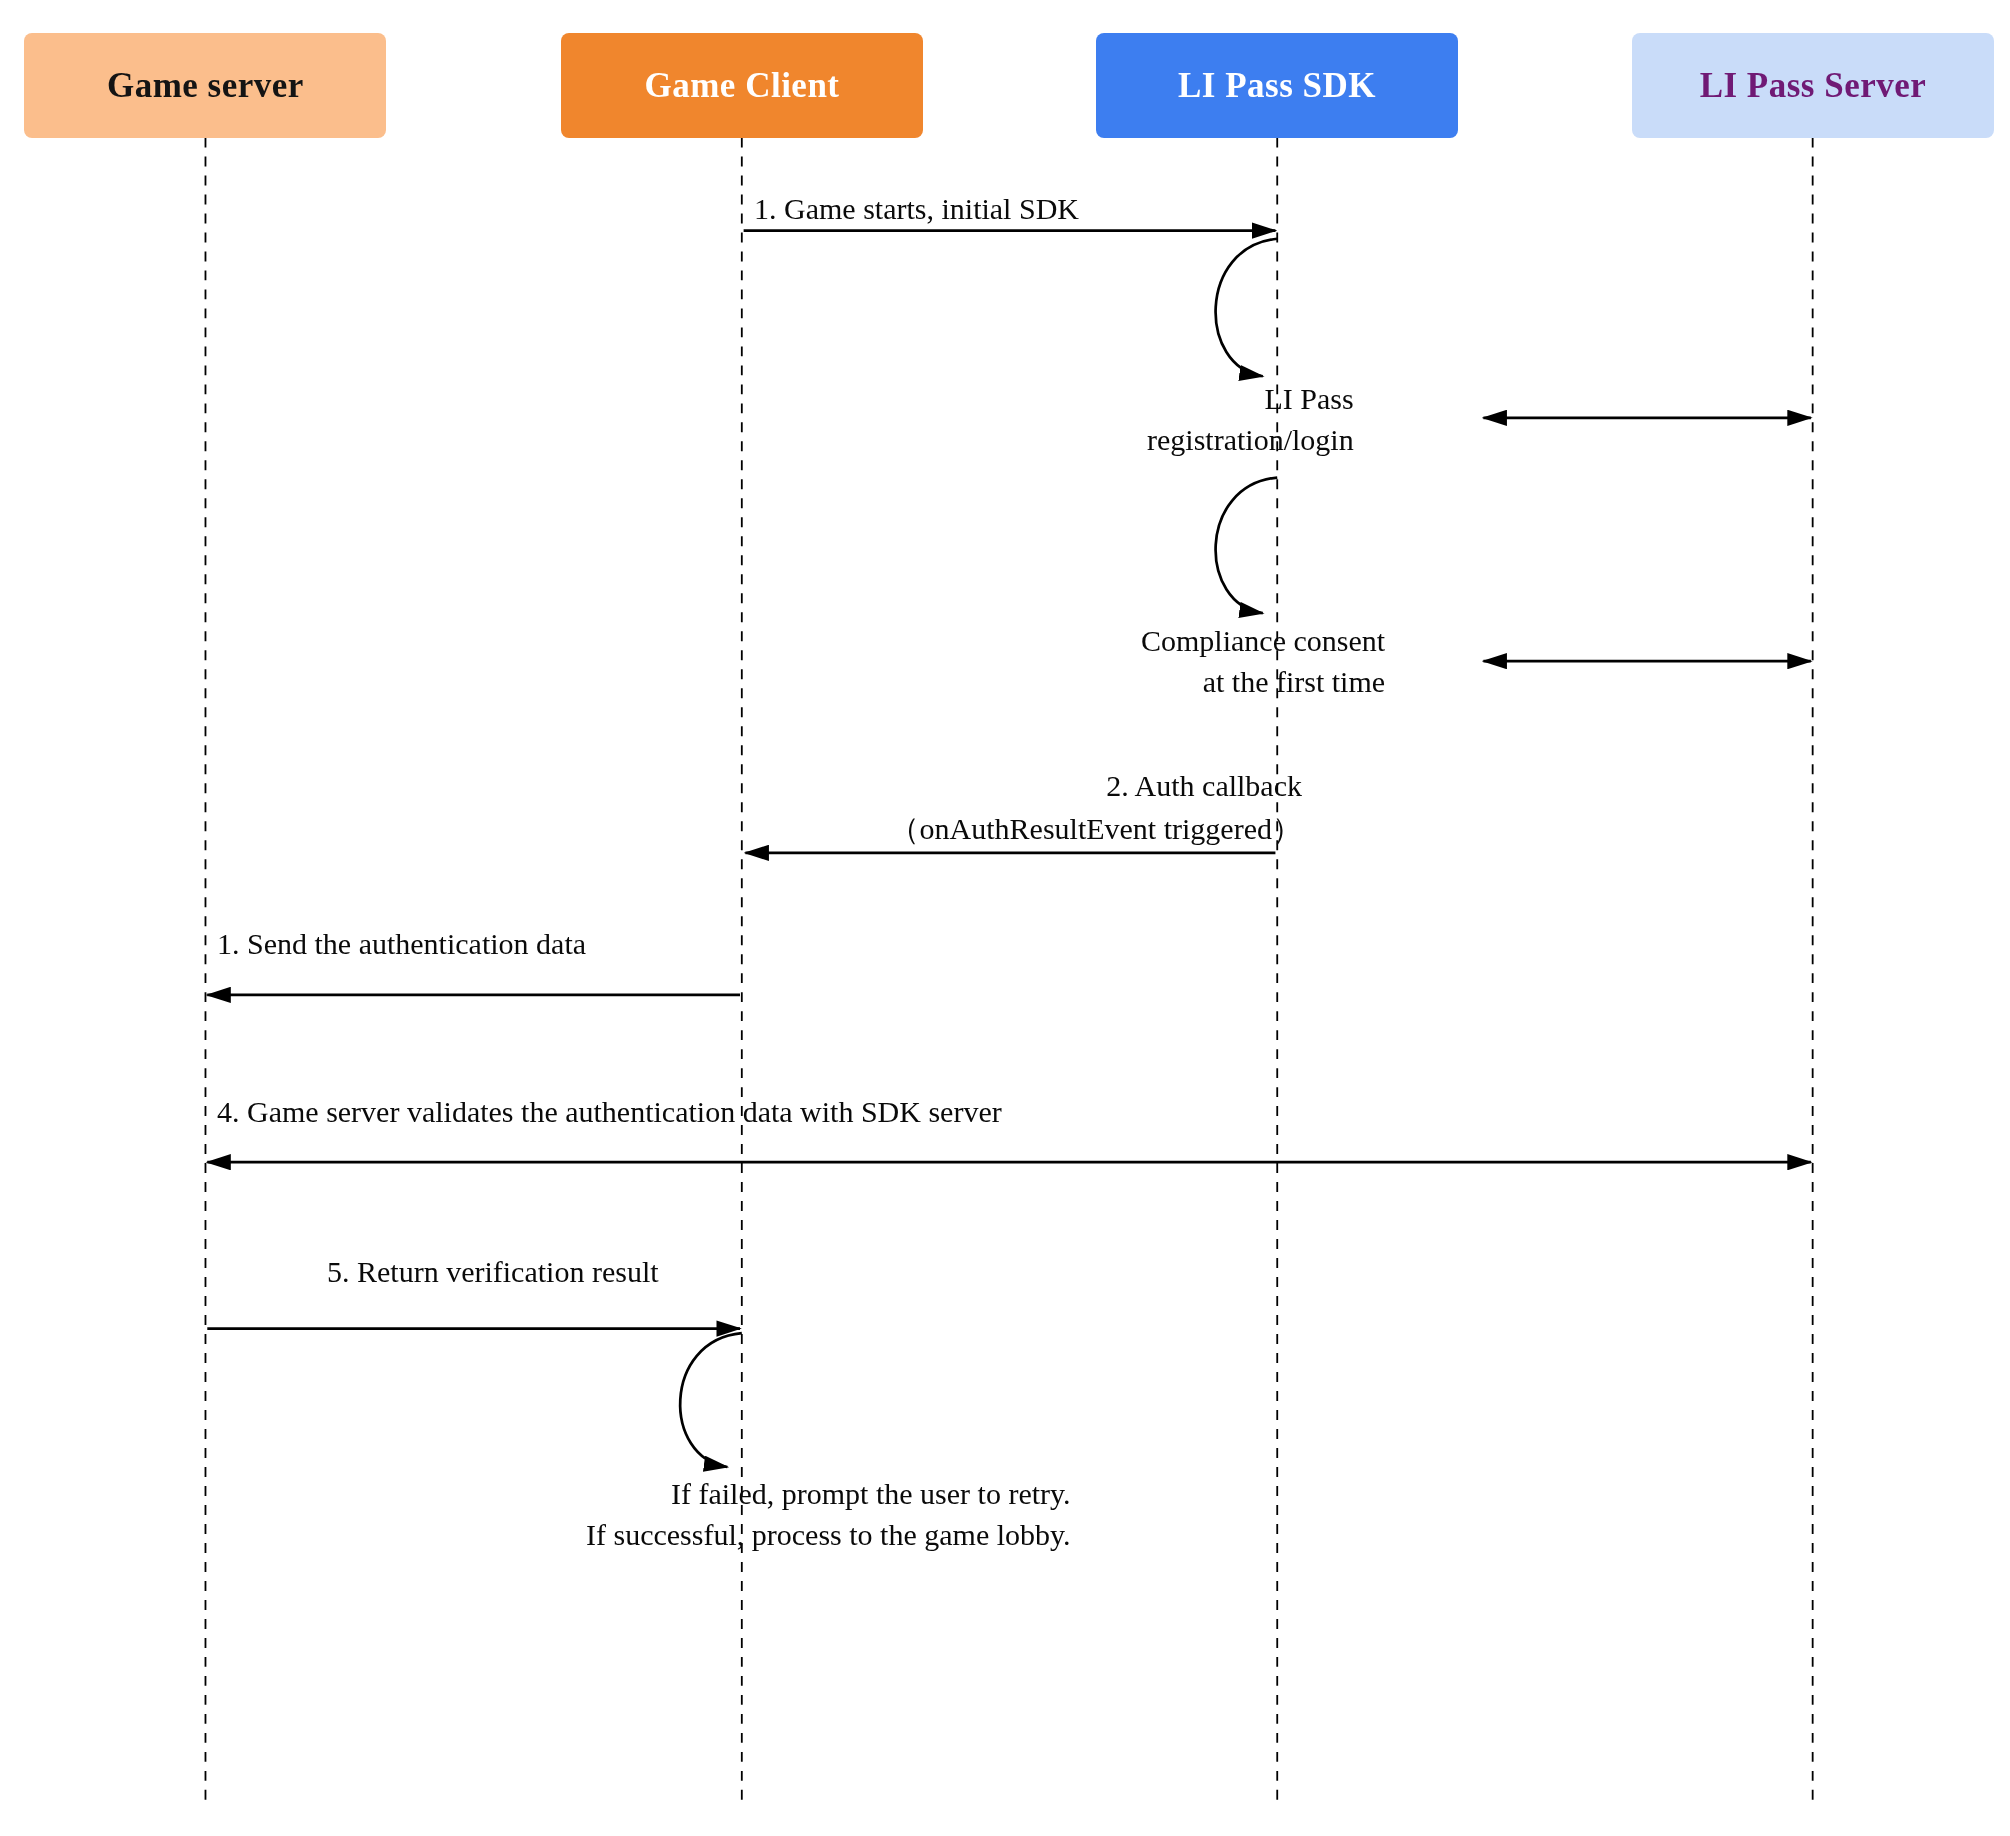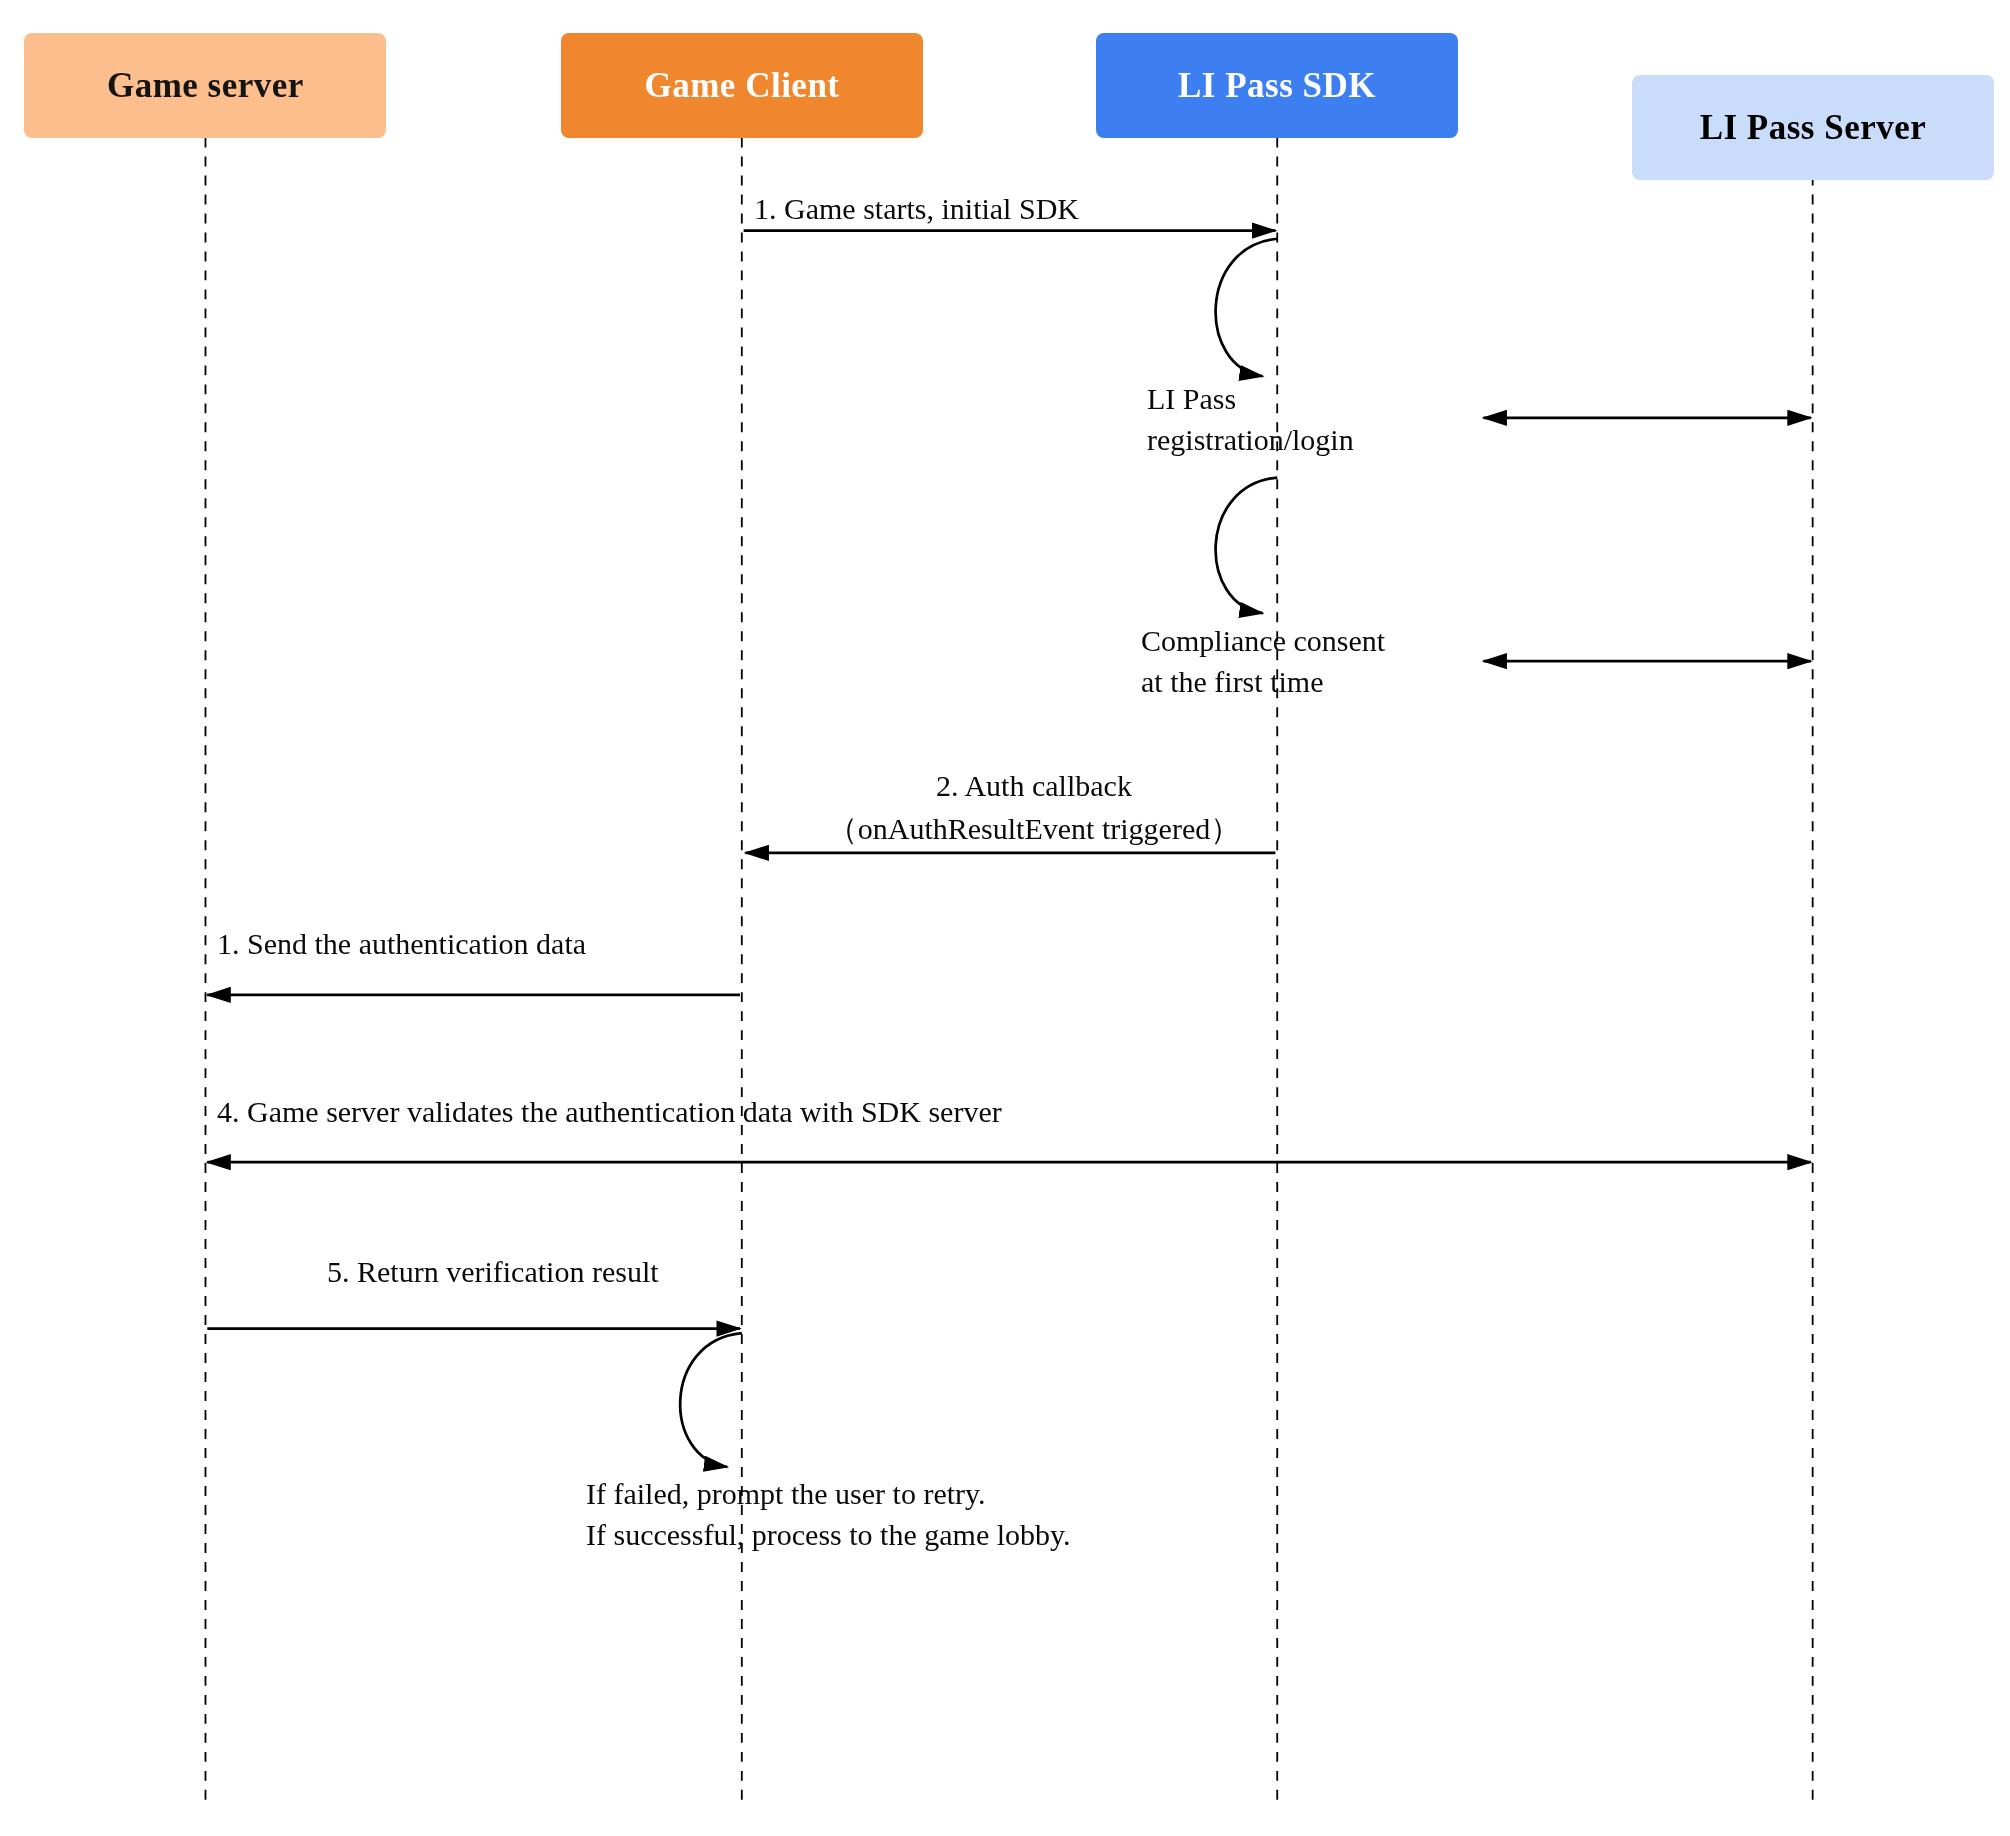--- a/index.html
+++ b/index.html
@@ -37,21 +37,21 @@
   .msg {
     position: absolute;
     font-size: 30px;
     line-height: 41px;
     white-space: nowrap;
   }
   .msg.center {
     text-align: center;
     white-space: normal;
   }
-  .msg .ln { display: block; }
+  .msg .ln { display: block; text-align: right; }
 </style>
 </head>
 <body>
 
 <div class="stage">
 
   <svg class="wires" width="2010" height="1836" viewBox="0 0 2222 2030">
     <defs>
       <marker id="arrow" viewBox="0 0 28 18" markerUnits="userSpaceOnUse" markerWidth="28" markerHeight="18" refX="26" refY="9" orient="auto-start-reverse">
         <path d="M0,0 L28,9 L0,18 Z" fill="#000000"></path>
@@ -86,21 +86,21 @@
 
   <div class="actor" style="left: 24.4px; background: rgb(251, 190, 140); color: rgb(20, 20, 20);">
     <span>Game server</span>
   </div>
   <div class="actor" style="left: 561px; background: rgb(240, 134, 45); color: rgb(255, 255, 255);">
     <span>Game Client</span>
   </div>
   <div class="actor" style="left: 1096px; background: rgb(61, 126, 240); color: rgb(255, 255, 255);">
     <span>LI Pass SDK</span>
   </div>
-  <div class="actor" style="left: 1632px; background: rgb(201, 220, 249); color: #000000; margin-top: 42px;">
+  <div class="actor" style="left: 1632px; background: rgb(201, 220, 249); color: #701a75;">
     <span>LI Pass Server</span>
   </div>
 
   <div class="msg" style="left:754px; top:188px">1. Game starts, initial SDK</div>
 
   <div class="msg" style="left:1147px; top:378px">
     <span class="ln">LI Pass</span>
     <span class="ln">registration/login</span>
   </div>
 

